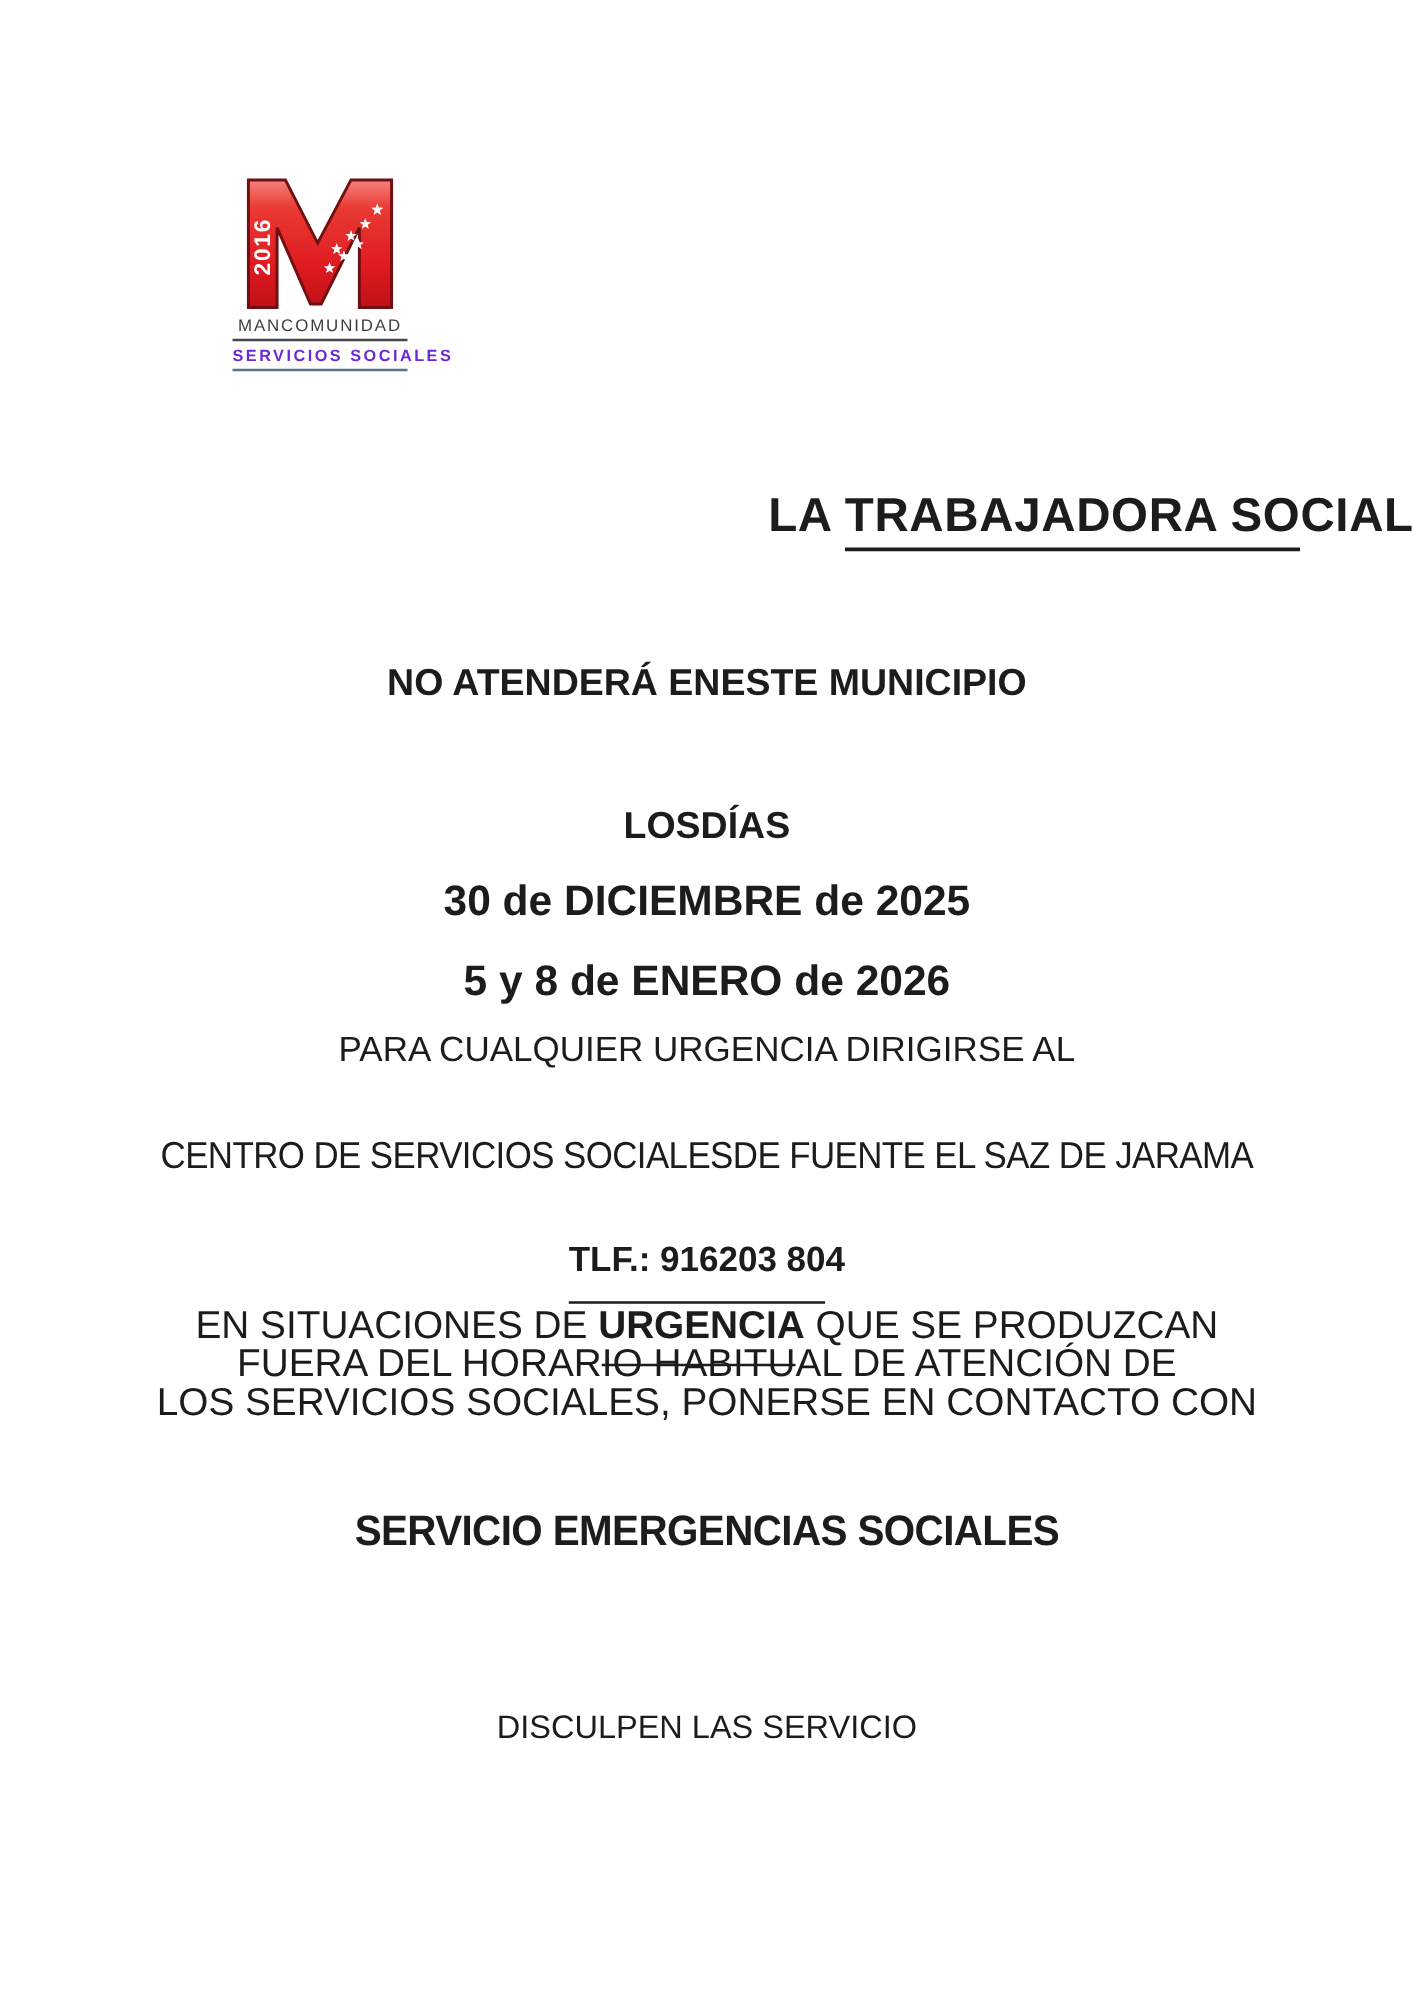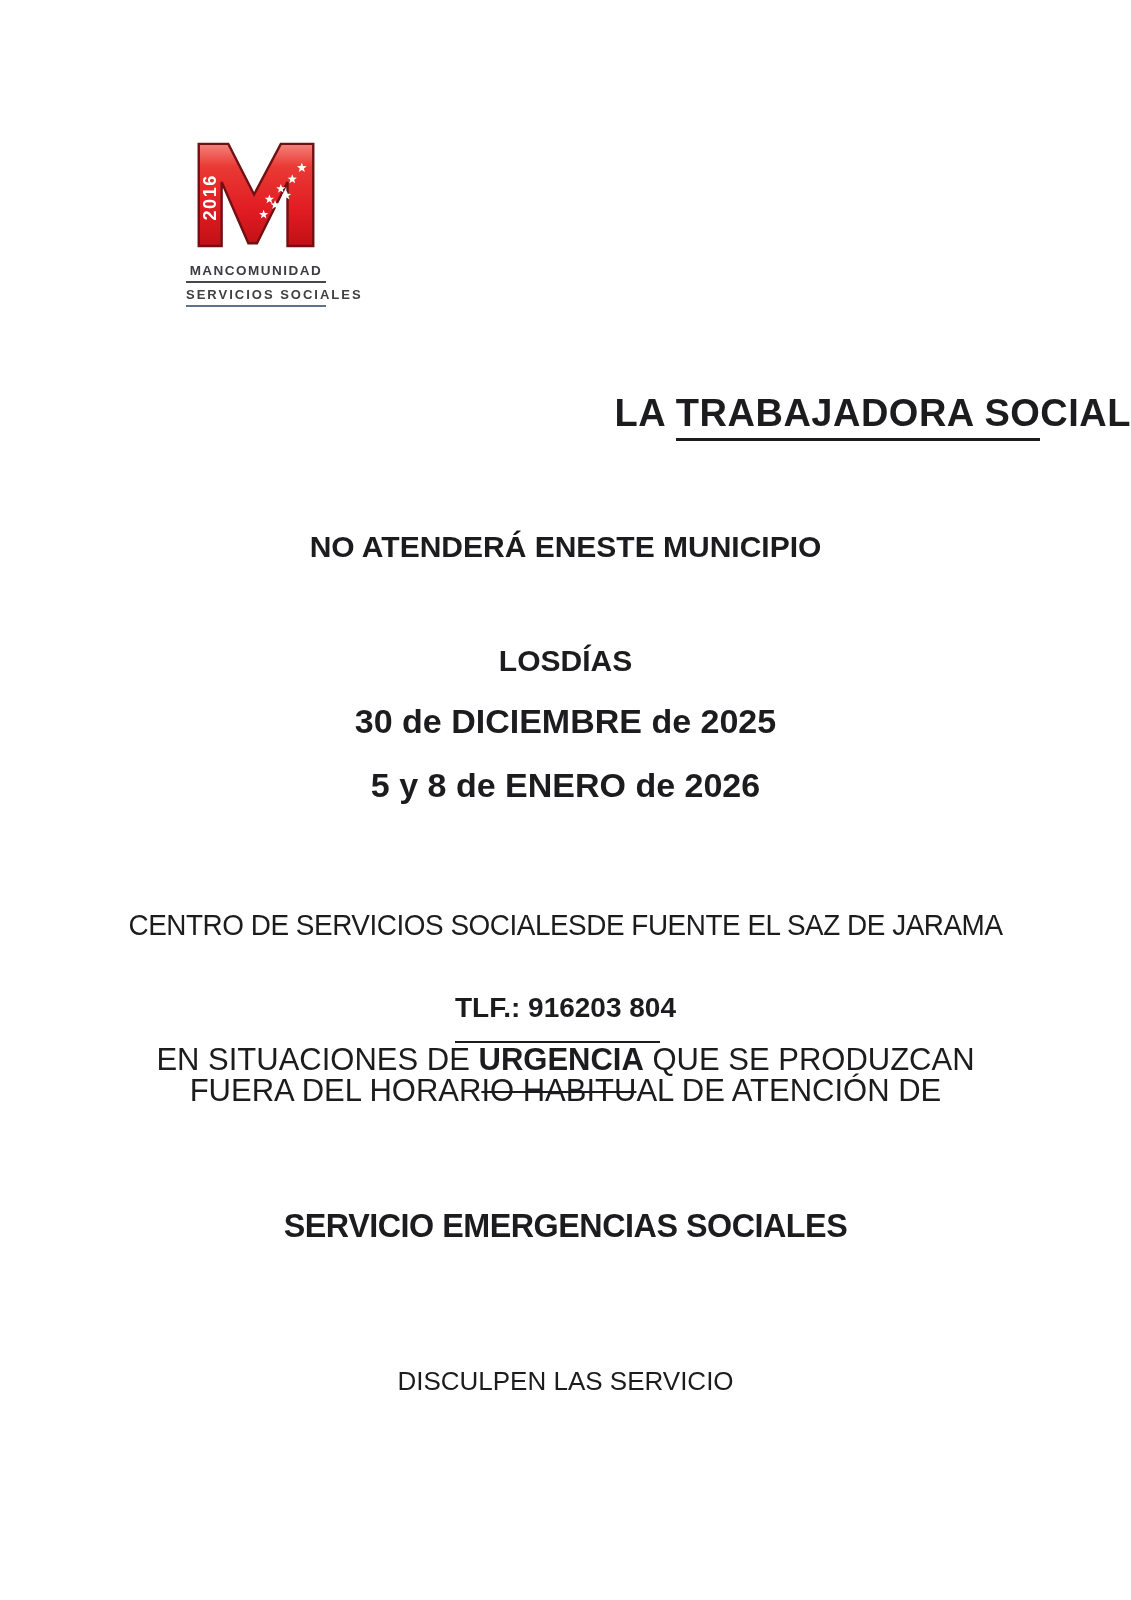--- a/index.html
+++ b/index.html
@@ -30,26 +30,26 @@
 
   .l-emergency  { top:1206px; font-size:34px; font-weight:700; letter-spacing:-0.5px;
                   transform:scaleX(0.95); transform-origin:50% 50%; }
   .l-112        { top:1300px; font-size:33px; font-weight:700; }
   .l-apology    { top:1366px; font-size:26px; font-weight:400; }
 
   
   .logo { position:absolute; left:186px; top:138px; width:140px; text-align:center; }
   .logo svg { display:block; margin:0 auto; }
   .logo-org {
-    font-size:13.5px; font-weight:700; color:#3c3c42; letter-spacing:1.5px;
-    border-bottom:2px solid #46464c; padding-bottom:3px; margin-top:12px;
+    font-size:13.5px; font-weight:400; color:#3c3c42; letter-spacing:1.5px;
+    border-bottom:2px solid #46464c; padding-bottom:3px; margin-top:2px;
     white-space:nowrap;
   }
   .logo-dept {
-    font-size:13px; font-weight:700; color:#404040; letter-spacing:2px;
+    font-size:13px; font-weight:700; color:#6d28d9; letter-spacing:2px;
     border-bottom:2px solid #5d708d; padding:4px 0 3px; white-space:nowrap;
   }
 </style>
 </head>
 <body>
 
 <div class="page">
 
   <div class="logo">
     <svg viewBox="0 0 132 118" width="126" height="113">
@@ -80,30 +80,32 @@
     <span>LA </span><span class="u">TRABAJADORA SO</span><span>CIAL</span>
   </div>
 
   <div class="tblock l-noatendera">NO ATENDERÁ ENESTE MUNICIPIO</div>
 
   <div class="tblock l-losdias">LOSDÍAS</div>
 
   <div class="tblock l-date1">30 de DICIEMBRE de 2025</div>
   <div class="tblock l-date2">5 y 8 de ENERO de 2026</div>
 
+  <div class="tblock l-urgintro">PARA CUALQUIER URGENCIA DIRIGIRSE AL</div>
 
   <div class="tblock l-centro">CENTRO DE SERVICIOS SOCIALESDE FUENTE EL SAZ DE JARAMA</div>
 
   <div class="tblock l-phone">
     <span class="u">TLF.: 916203 80</span><span>4</span>
   </div>
 
   <div class="tblock l-paragraph">
     <div><span>EN SITUACIONES DE </span><span class="b">URGENCIA</span><span> QUE SE PRODUZCAN</span></div>
     <div><span>FUERA DEL HORAR</span><span class="strike">IO HABITU</span><span>AL DE ATENCIÓN DE</span></div>
+    <div>LOS SERVICIOS SOCIALES, PONERSE EN CONTACTO CON</div>
   </div>
 
   <div class="tblock l-emergency">SERVICIO EMERGENCIAS SOCIALES</div>
 
 
   <div class="tblock l-apology">DISCULPEN LAS SERVICIO</div>
 
 </div>
 
 </body></html>

